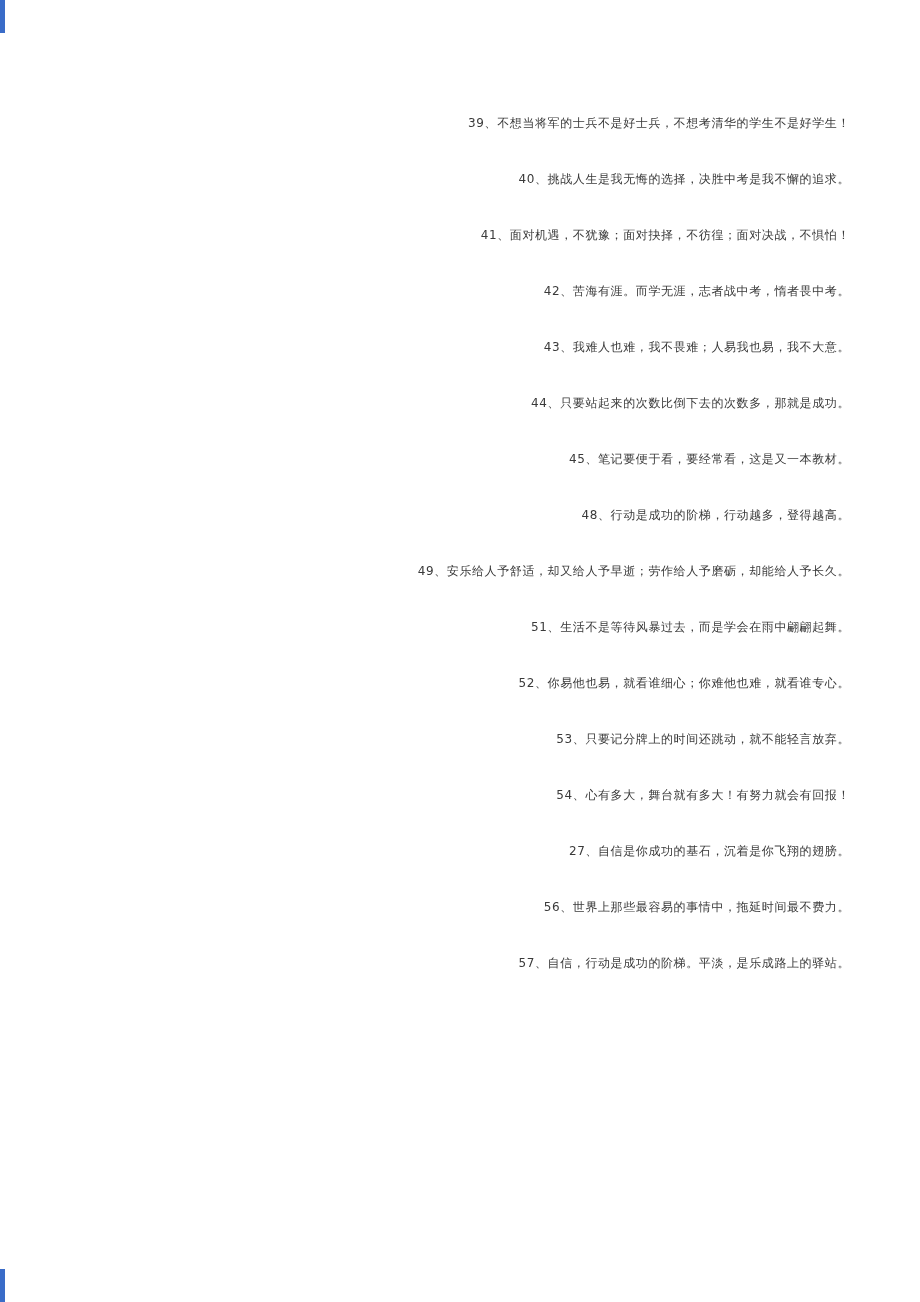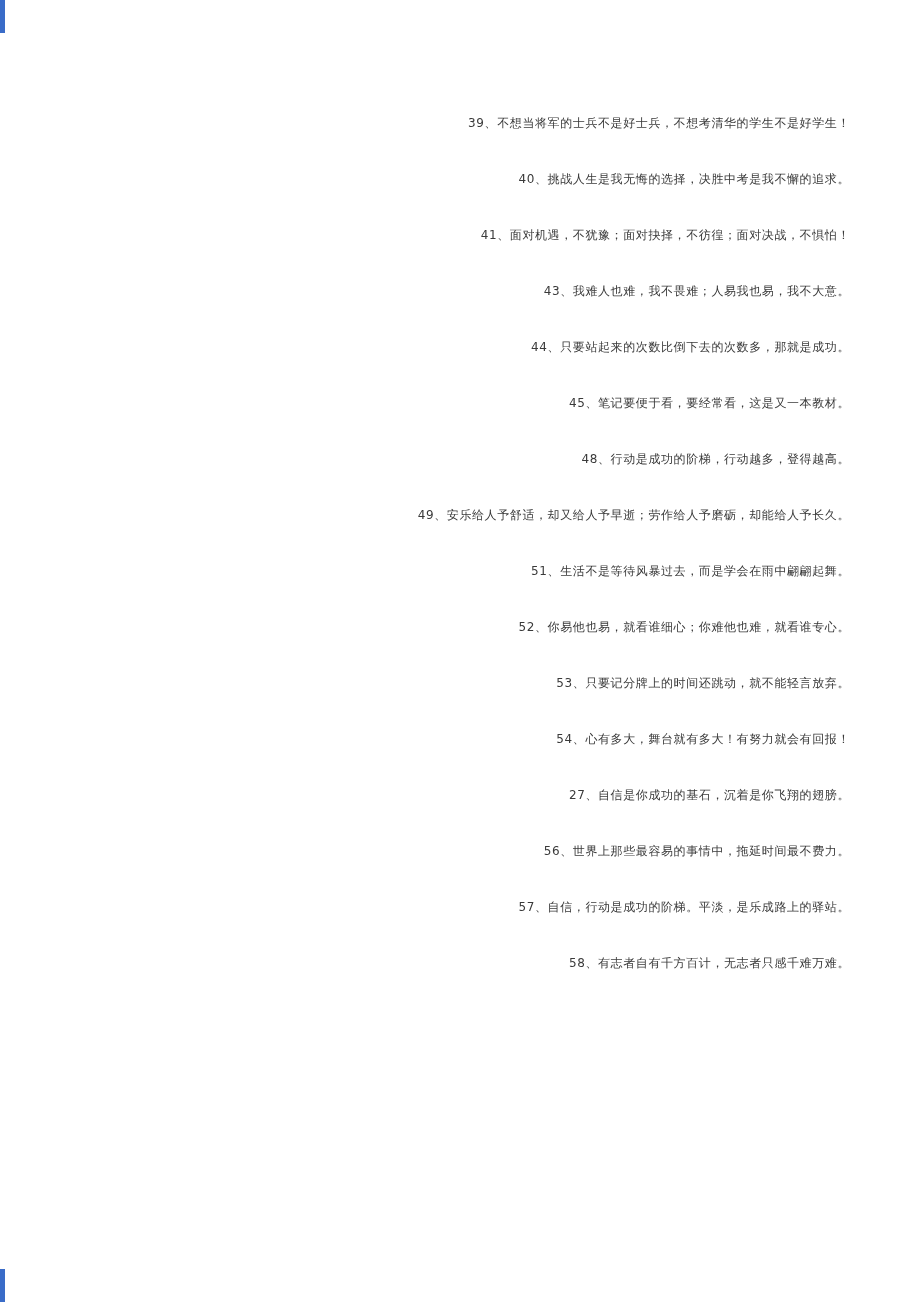--- a/index.html
+++ b/index.html
@@ -53,28 +53,28 @@
 
 <div class="page">
 
   <div class="edge-marker top"></div>
   <div class="edge-marker bottom"></div>
 
   <div class="content">
     <p class="quote"><span class="quote-num">39、</span><span class="quote-text">不想当将军的士兵不是好士兵，不想考清华的学生不是好学生！</span></p>
     <p class="quote"><span class="quote-num">40、</span><span class="quote-text">挑战人生是我无悔的选择，决胜中考是我不懈的追求。</span></p>
     <p class="quote"><span class="quote-num">41、</span><span class="quote-text">面对机遇，不犹豫；面对抉择，不彷徨；面对决战，不惧怕！</span></p>
+    <p class="quote"><span class="quote-num">42、</span><span class="quote-text">苦海有涯。而学无涯，志者战中考，惰者畏中考。</span></p>
     <p class="quote"><span class="quote-num">43、</span><span class="quote-text">我难人也难，我不畏难；人易我也易，我不大意。</span></p>
     <p class="quote"><span class="quote-num">44、</span><span class="quote-text">只要站起来的次数比倒下去的次数多，那就是成功。</span></p>
     <p class="quote"><span class="quote-num">45、</span><span class="quote-text">笔记要便于看，要经常看，这是又一本教材。</span></p>
     <p class="quote"><span class="quote-num">48、</span><span class="quote-text">行动是成功的阶梯，行动越多，登得越高。</span></p>
     <p class="quote"><span class="quote-num">49、</span><span class="quote-text">安乐给人予舒适，却又给人予早逝；劳作给人予磨砺，却能给人予长久。</span></p>
     <p class="quote"><span class="quote-num">51、</span><span class="quote-text">生活不是等待风暴过去，而是学会在雨中翩翩起舞。</span></p>
     <p class="quote"><span class="quote-num">52、</span><span class="quote-text">你易他也易，就看谁细心；你难他也难，就看谁专心。</span></p>
     <p class="quote"><span class="quote-num">53、</span><span class="quote-text">只要记分牌上的时间还跳动，就不能轻言放弃。</span></p>
     <p class="quote"><span class="quote-num">54、</span><span class="quote-text">心有多大，舞台就有多大！有努力就会有回报！</span></p>
     <p class="quote"><span class="quote-num">27、</span><span class="quote-text">自信是你成功的基石，沉着是你飞翔的翅膀。</span></p>
     <p class="quote"><span class="quote-num">56、</span><span class="quote-text">世界上那些最容易的事情中，拖延时间最不费力。</span></p>
     <p class="quote"><span class="quote-num">57、</span><span class="quote-text">自信，行动是成功的阶梯。平淡，是乐成路上的驿站。</span></p>
-    <p class="quote"><span class="quote-num">58、</span><span class="quote-text">有志者自有千方百计，无志者只感千难万难。</span></p>
   </div>
 
 </div>
 
 </body></html>

